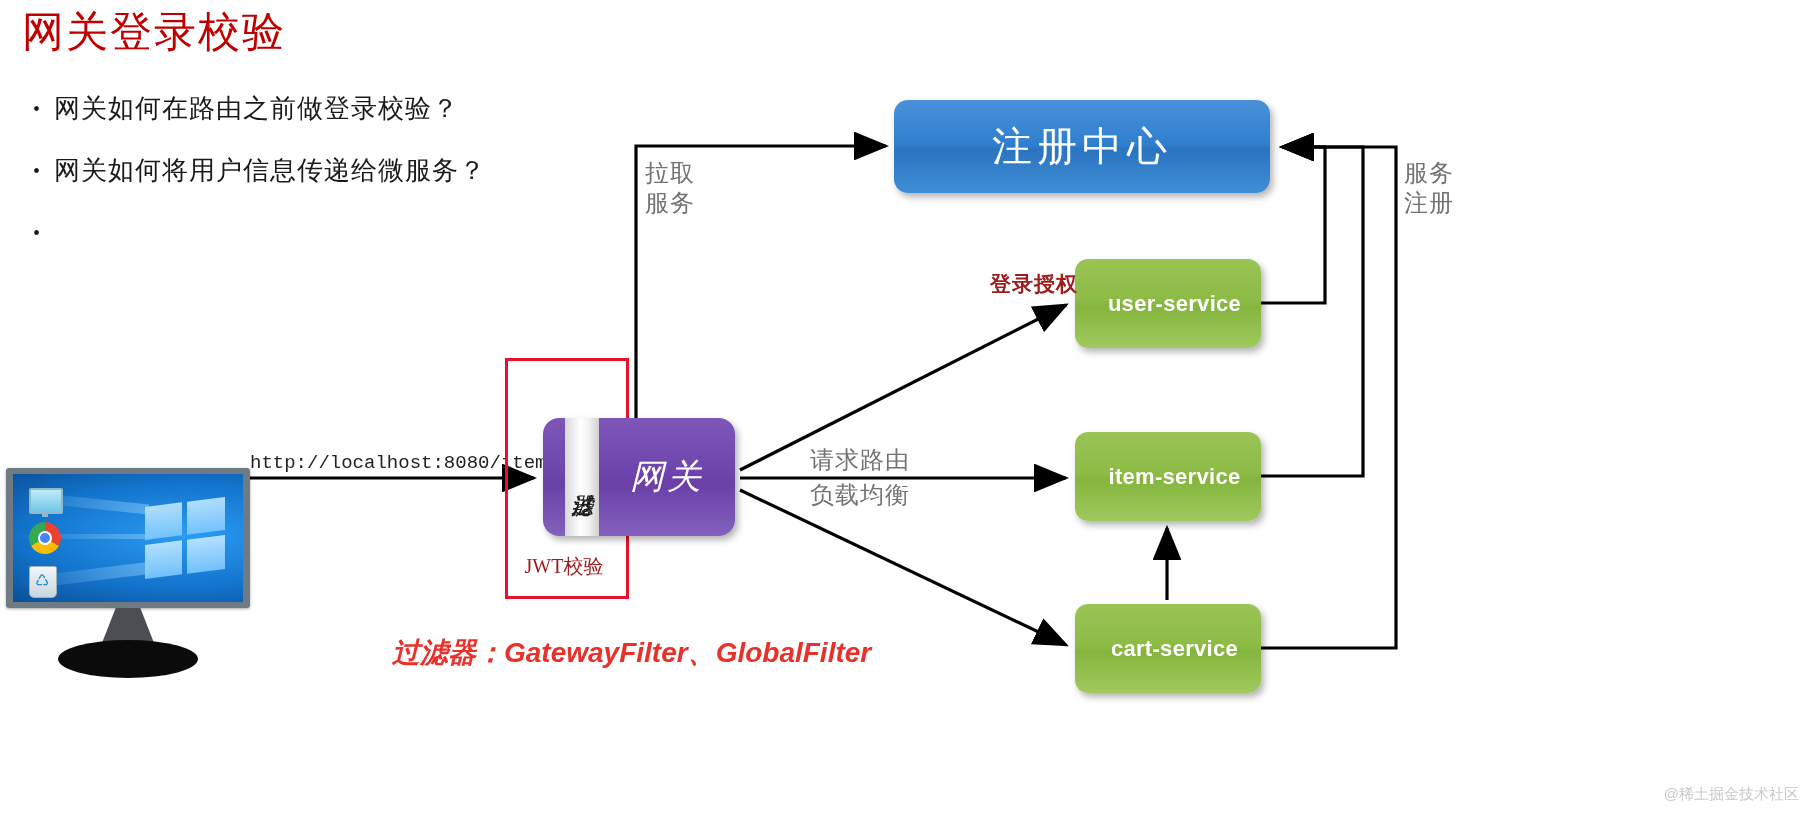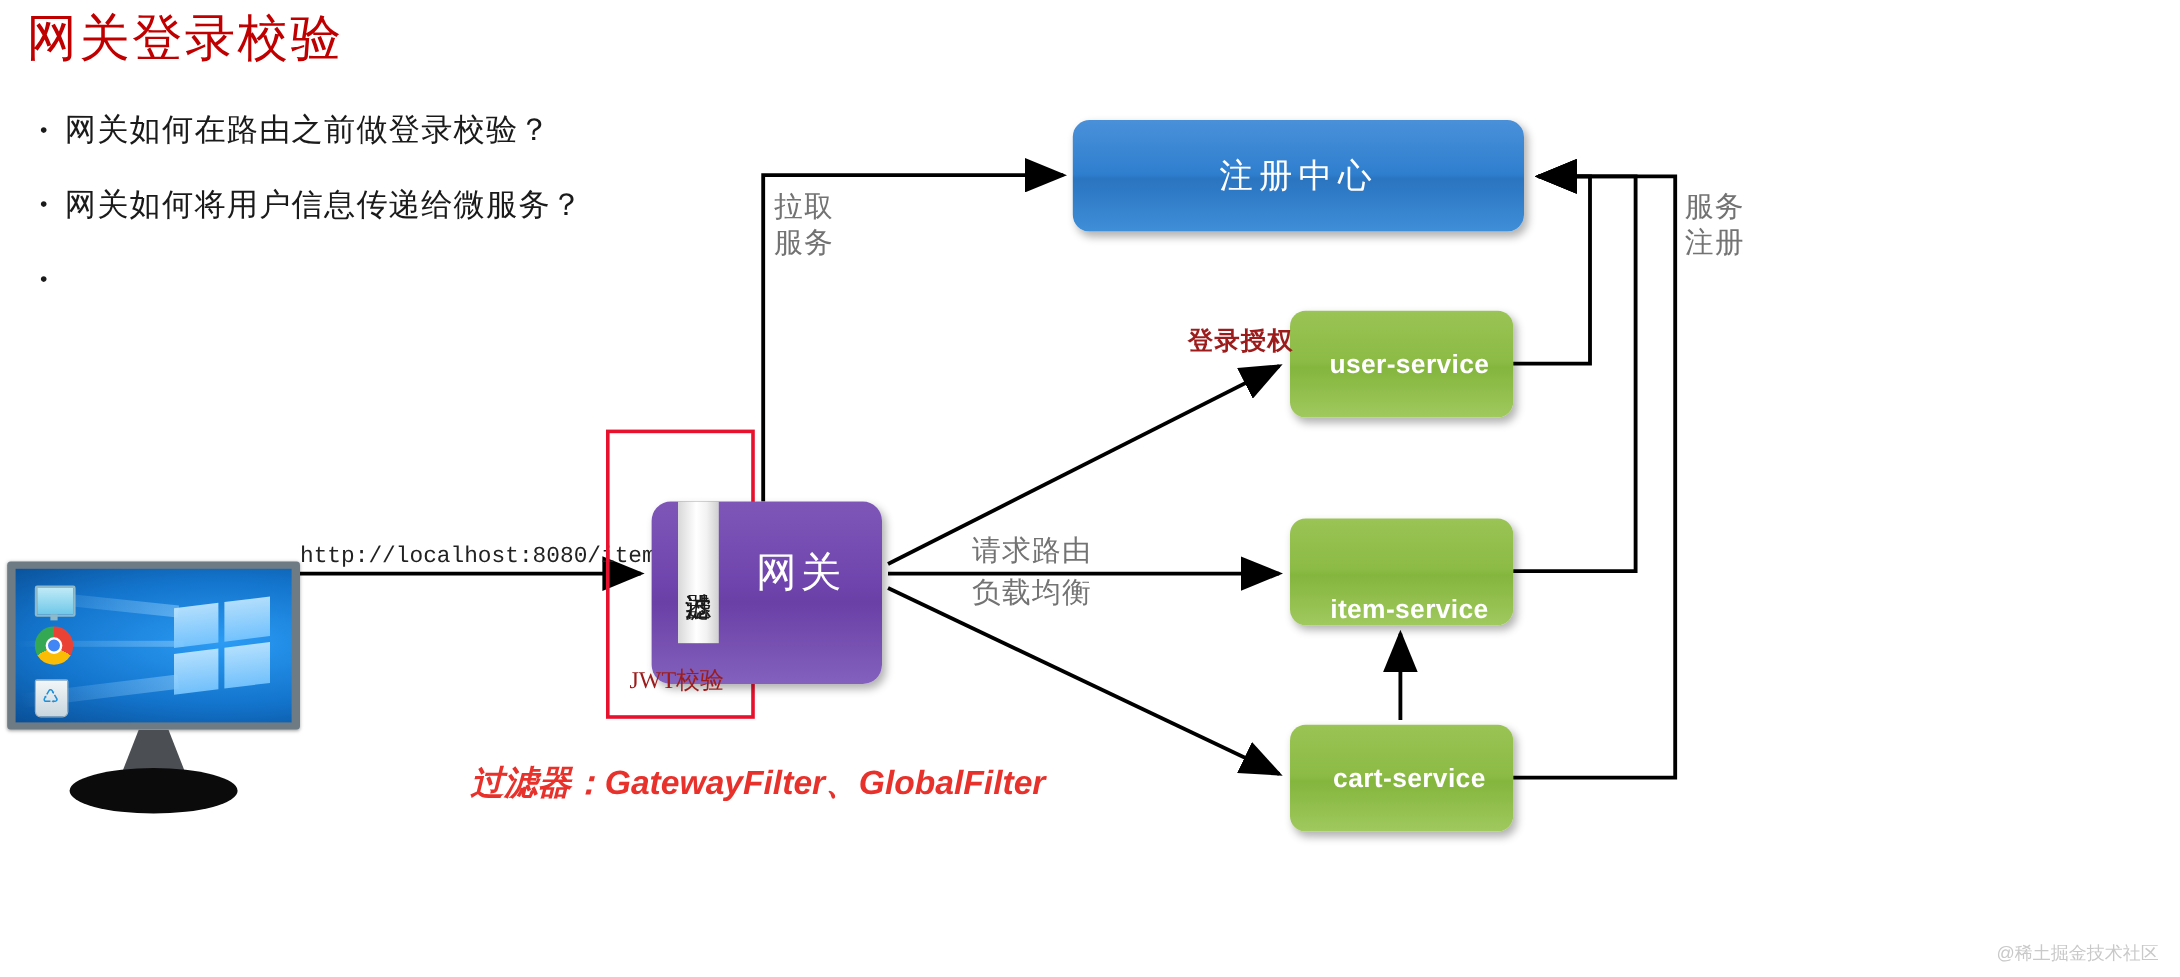--- a/index.html
+++ b/index.html
@@ -81,24 +81,25 @@
 
   
   .url-label{
     position:absolute;left:250px;top:452px;
     font-family:"Liberation Mono", monospace;
     font-size:19px;color:#222;white-space:nowrap;
   }
 
   
   .gateway{
-    position:absolute;left:543px;top:418px;width:192px;height:152px;
+    position:absolute;left:543px;top:418px;width:192px;height:118px;
     border-radius:16px;
     background:linear-gradient(180deg,#7e56b8 0%,#6f45ad 45%,#6a3fa6 55%,#8361bd 100%);
     box-shadow:3px 4px 7px rgba(0,0,0,.3);
+    font-style:italic;
   }
   .gw-filter{
     position:absolute;left:22px;top:0;width:34px;height:118px;
     background:linear-gradient(90deg,#d8d8d8,#ffffff 45%,#f2f2f2 70%,#cfcfcf);
     display:flex;align-items:center;justify-content:center;
   }
   .gw-filter span{
     font-family:"Liberation Serif", serif;
     font-size:22px;color:#1a1a1a;line-height:1.08;
     writing-mode:vertical-rl;text-orientation:upright;letter-spacing:1px;
@@ -131,37 +132,37 @@
   
   .registry{
     position:absolute;left:894px;top:100px;width:376px;height:93px;
     border-radius:14px;
     background:linear-gradient(180deg,#4a90d9 0%,#2f7fcf 48%,#2a74c0 53%,#3f8ed8 100%);
     box-shadow:3px 4px 7px rgba(0,0,0,.3);
     display:flex;align-items:center;justify-content:center;
   }
   .registry span{
     font-family:"Liberation Serif", serif;
-    font-size:28px;color:#ffffff;letter-spacing:5px;
+    font-size:40px;color:#ffffff;letter-spacing:5px;
   }
 
   
   .svc{
     position:absolute;left:1075px;width:186px;height:89px;
     border-radius:13px;
     background:linear-gradient(180deg,#9ac455 0%,#8cbb45 48%,#84b53d 53%,#a0c95e 100%);
     box-shadow:3px 4px 7px rgba(0,0,0,.3);
     display:flex;align-items:center;justify-content:center;
   }
   .svc span{
     font-family:"Liberation Sans", sans-serif;
     font-weight:bold;font-size:22px;color:#ffffff;letter-spacing:.3px;margin-left:13px;
   }
   .svc-user{top:259px;}
-  .svc-item{top:432px;align-items:flex-end;}
+  .svc-item{top:432px;}
   .svc-cart{top:604px;}
 
   
   .lbl{
     position:absolute;
     font-family:"Liberation Serif", serif;
     font-size:24px;color:#737373;
     line-height:1.25;white-space:pre-line;letter-spacing:1px;
   }
   .lbl-pull{left:645px;top:158px;}

